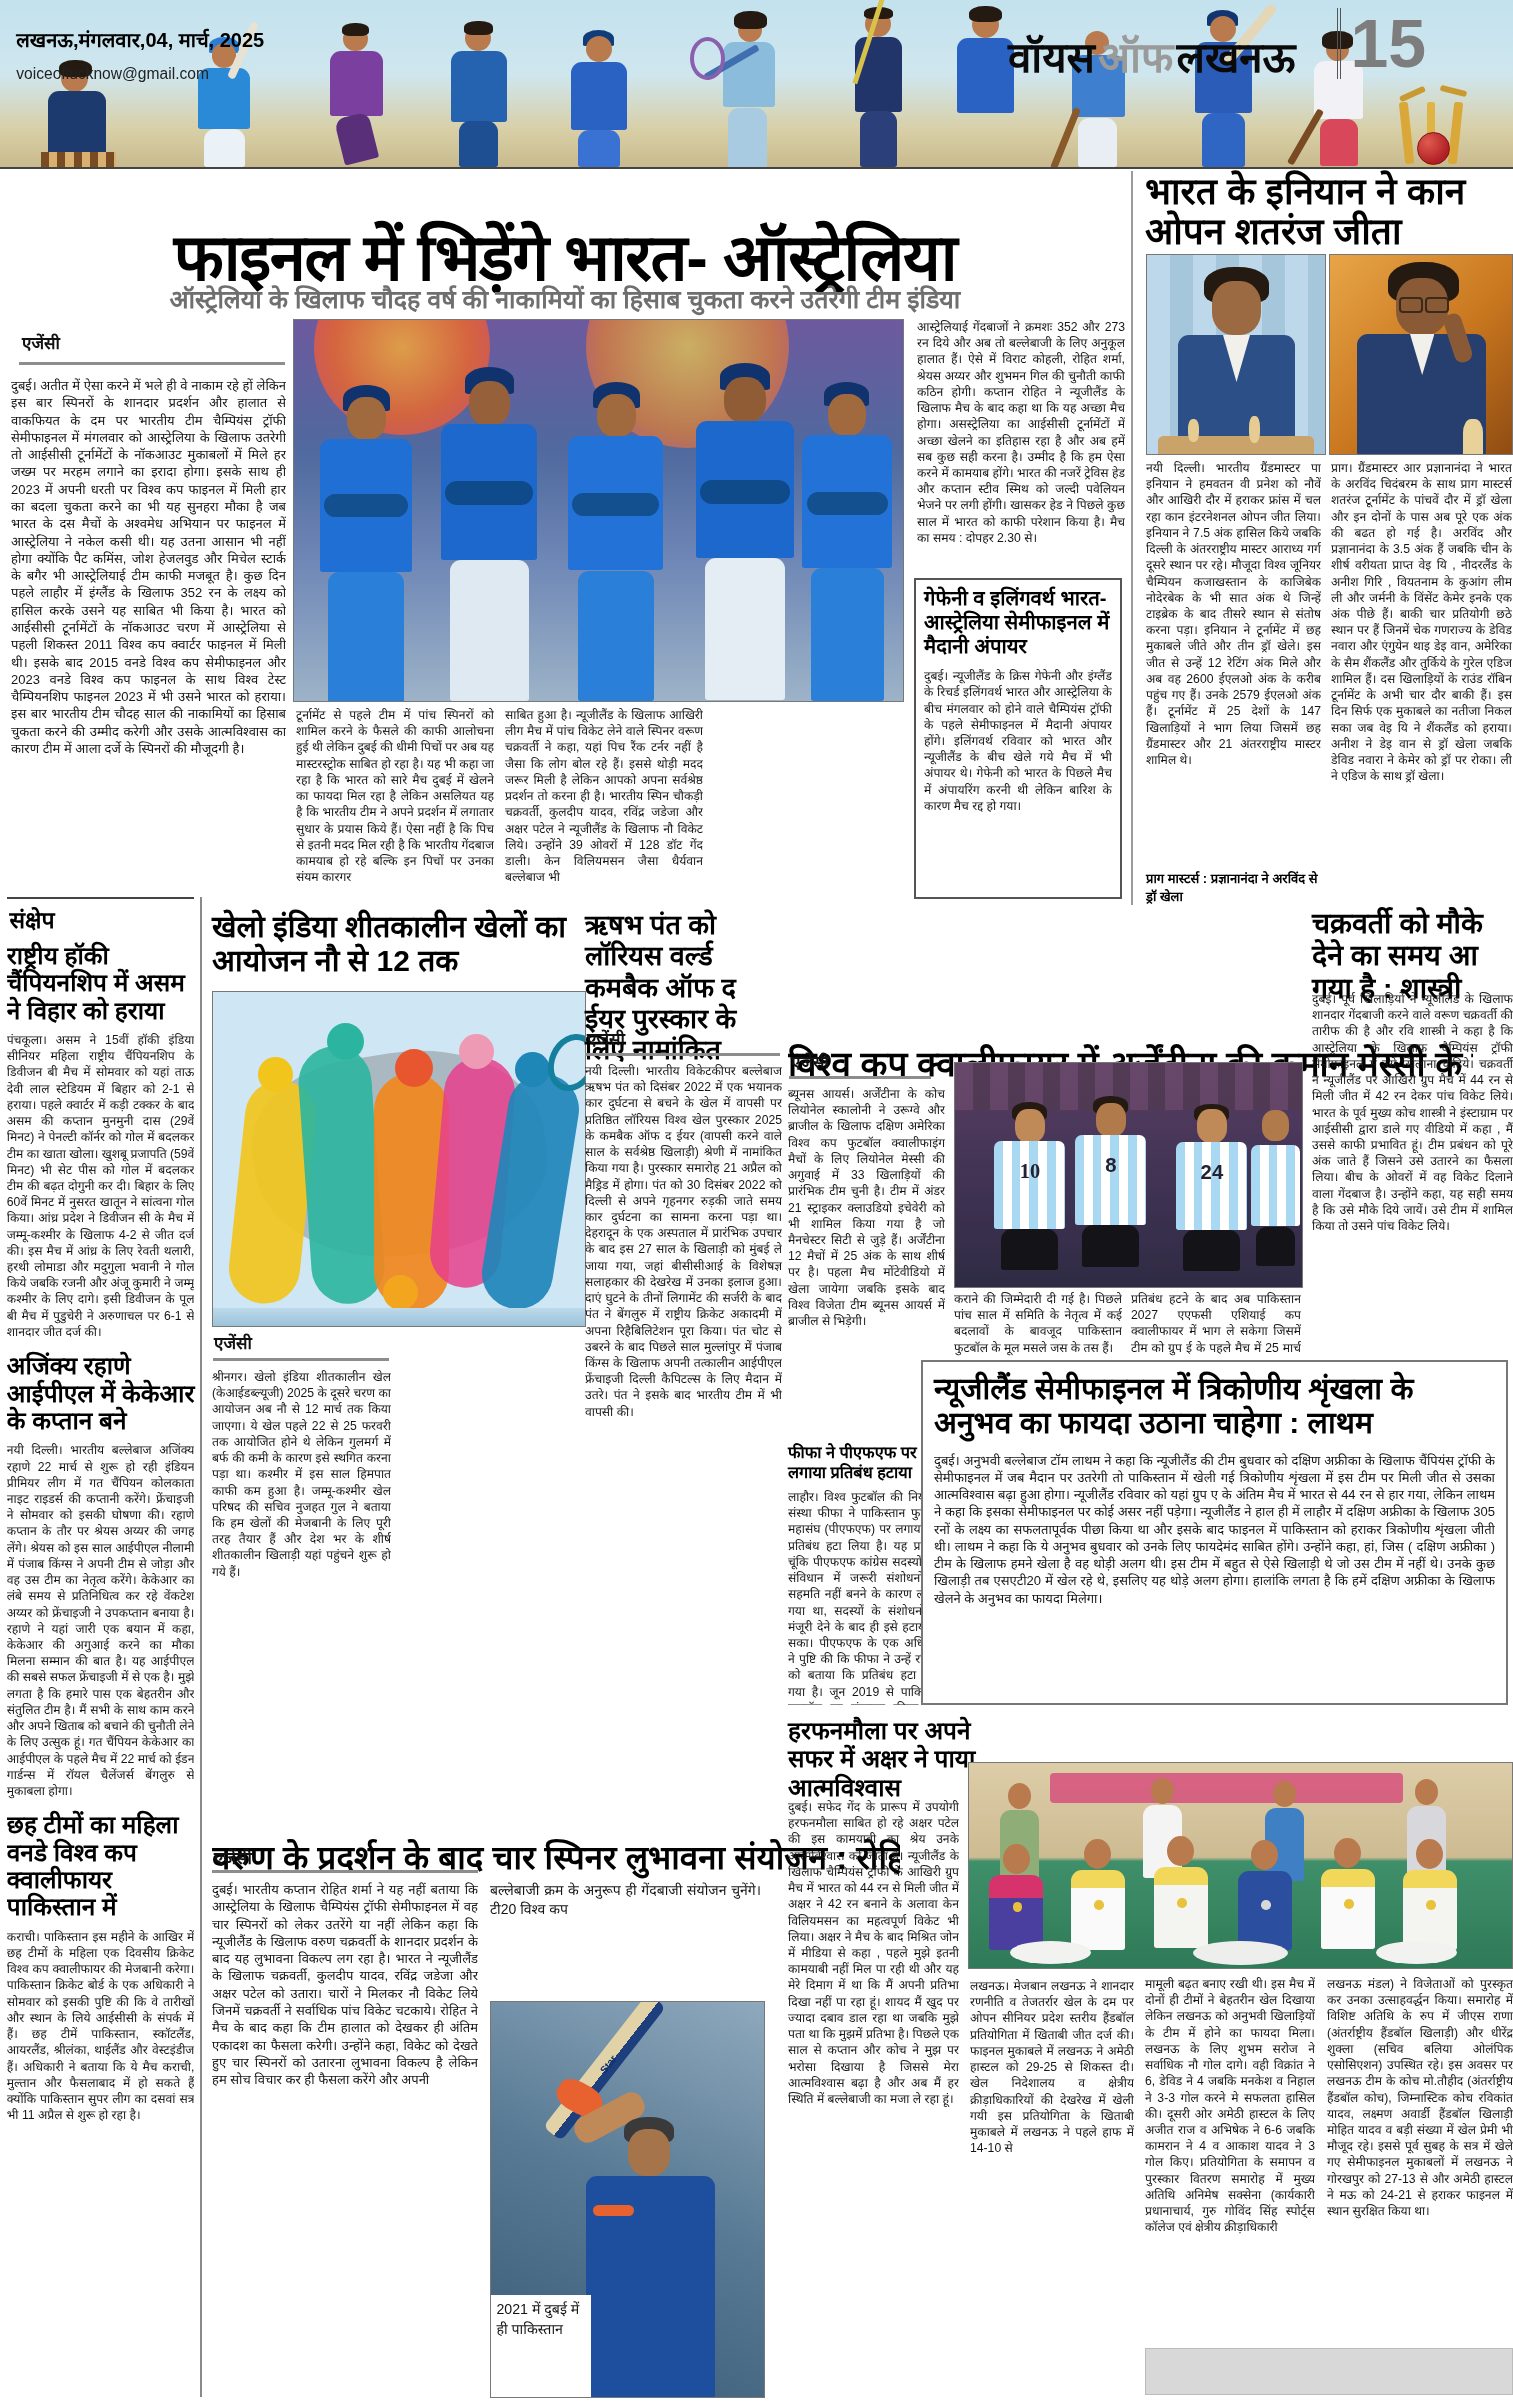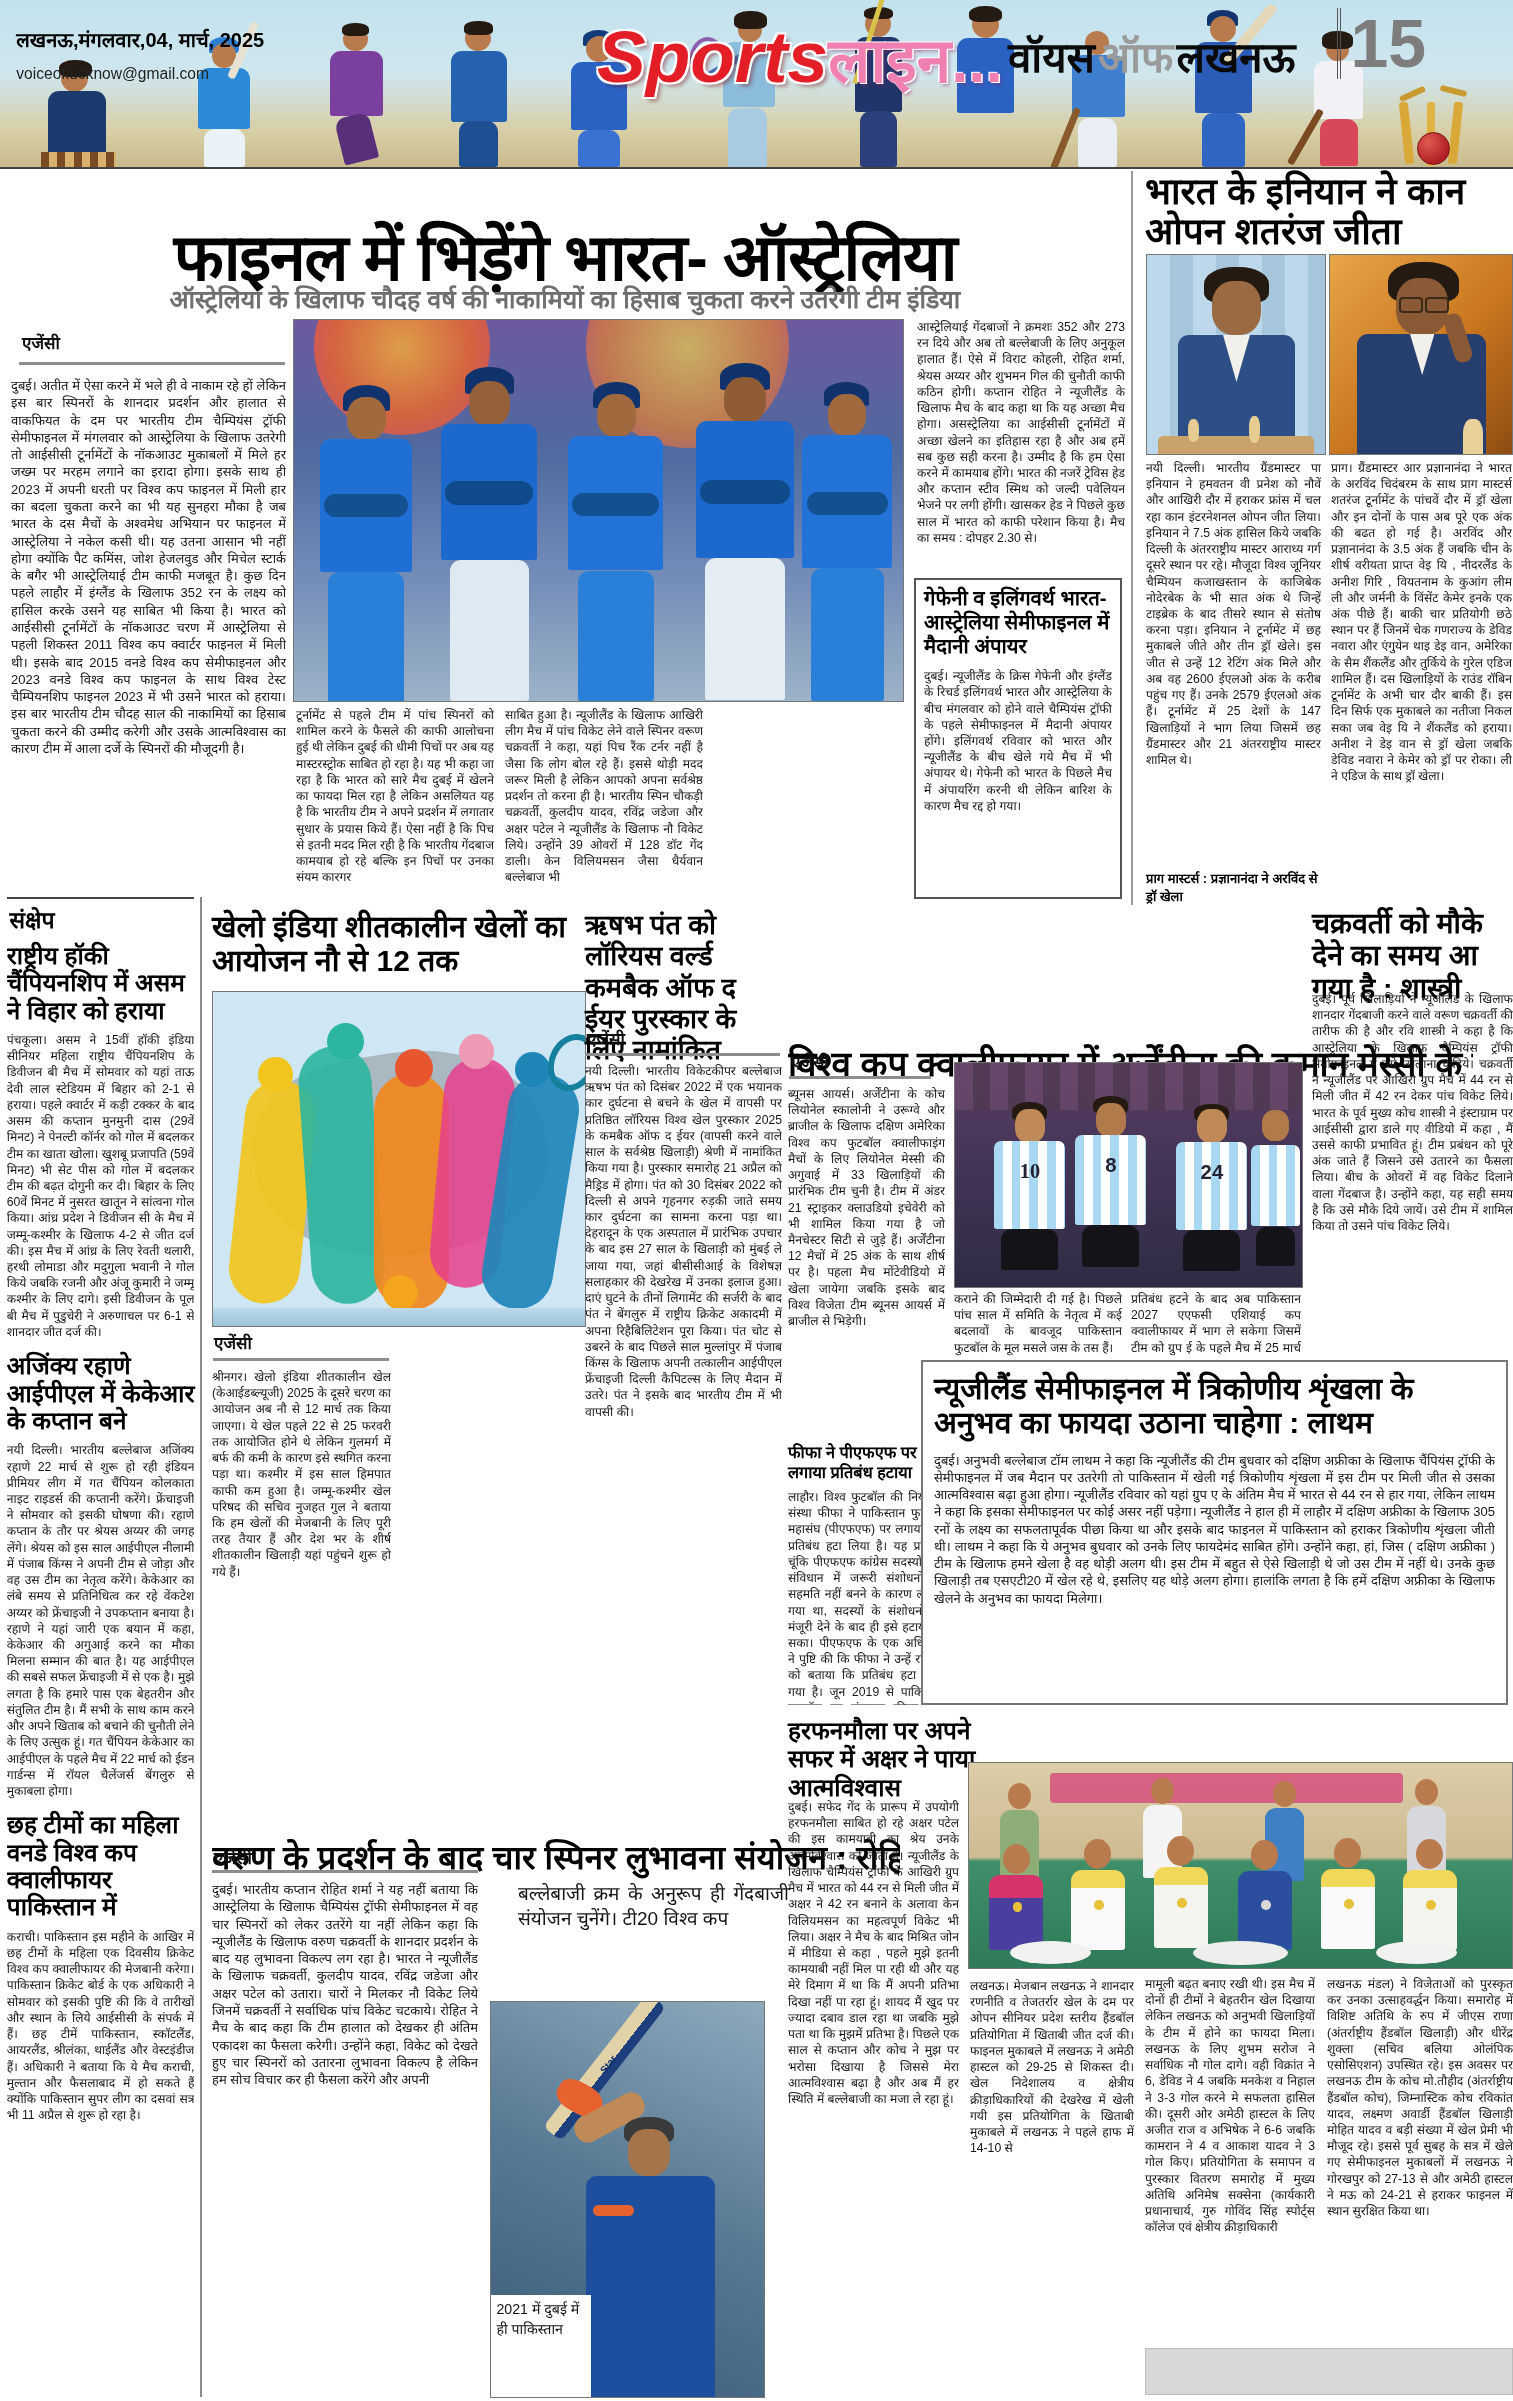--- a/index.html
+++ b/index.html
@@ -104,23 +104,20 @@
         <div class="hair" style="left:20.3px;top:-6.8px;width:31px;height:17.6px;"></div>
         <div class="bd" style="left:12.2px;top:23px;width:49px;height:58px;background:#f2f2f6;"></div>
         <div class="bd" style="left:17.6px;top:81px;width:38px;height:47px;background:#d8485a;"></div>
         <div class="abs" style="left:0;top:68px;width:6.8px;height:62px;background:#7a4a22;transform:rotate(30deg);border-radius:2.7px;"></div>
       </div>
     </div>
 
     <div class="abs" style="left:16.3px;top:26px;font-size:20px;font-weight:800;color:#000;">लखनऊ,मंगलवार,04, मार्च, 2025</div>
     <div class="abs" style="left:16.3px;top:65px;font-size:15.6px;color:#222;">voiceoflucknow@gmail.com</div>
 
-    <div class="abs" style="left:597px;top:15px;white-space:nowrap;">
-      <span style="font-size:73px;font-weight:900;font-style:italic;color:#e31e26;text-shadow:2px 2px 0 #fff,-2px -2px 0 #fff,2px -2px 0 #fff,-2px 2px 0 #fff,4.1px 4.1px 4.1px rgba(120,0,0,.45);">Sports</span><span style="font-size:62px;font-weight:900;color:#f07fb2;text-shadow:1.4px 1.4px 0 #fff,-1.4px -1.4px 0 #fff,2.7px 2.7px 3.4px rgba(150,30,90,.4);">लाइन...</span>
-    </div>
 
     <div class="abs" style="left:1008px;top:27px;white-space:nowrap;">
       <span style="font-size:42px;font-weight:900;color:#0a0a0a;">वॉयस</span>
       <span style="font-size:42px;font-weight:900;color:#9a9a9a;">ऑफ</span>
       <span style="font-size:42px;font-weight:900;color:#0a0a0a;text-align:center;">लखनऊ</span>
     </div>
     <div class="abs" style="left:1337px;top:8.1px;font-size:68px;font-weight:900;color:#7d7d7d;border-left:4.7px double #555;padding-left:9.5px;line-height:1.05;">15</div>
 
     <div class="abs" style="left:1398px;top:102px;width:81px;height:65px;">
       <div class="abs" style="left:4.1px;top:0;width:8.8px;height:62px;background:#d9a838;border-radius:2.7px;transform:rotate(-6deg);"></div>
@@ -310,21 +307,21 @@
 
   <div class="abs" style="left:921px;top:1360px;width:587px;height:345px;border:2px solid #777;background:#fff;padding:9.5px 11px;box-sizing:border-box;overflow:hidden;">
     <div class="hl" style="font-size:30px;line-height:1.15;">न्यूजीलैंड सेमीफाइनल में त्रिकोणीय शृंखला के अनुभव का फायदा उठाना चाहेगा : लाथम</div>
     <div class="body-txt just" style="margin-top:11px;font-size:13px;height:237px;">दुबई। अनुभवी बल्लेबाज टॉम लाथम ने कहा कि न्यूजीलैंड की टीम बुधवार को दक्षिण अफ्रीका के खिलाफ चैंपियंस ट्रॉफी के सेमीफाइनल में जब मैदान पर उतरेगी तो पाकिस्तान में खेली गई त्रिकोणीय शृंखला में इस टीम पर मिली जीत से उसका आत्मविश्वास बढ़ा हुआ होगा। न्यूजीलैंड रविवार को यहां ग्रुप ए के अंतिम मैच में भारत से 44 रन से हार गया, लेकिन लाथम ने कहा कि इसका सेमीफाइनल पर कोई असर नहीं पड़ेगा। न्यूजीलैंड ने हाल ही में लाहौर में दक्षिण अफ्रीका के खिलाफ 305 रनों के लक्ष्य का सफलतापूर्वक पीछा किया था और इसके बाद फाइनल में पाकिस्तान को हराकर त्रिकोणीय शृंखला जीती थी। लाथम ने कहा कि ये अनुभव बुधवार को उनके लिए फायदेमंद साबित होंगे। उन्होंने कहा, हां, जिस ( दक्षिण अफ्रीका ) टीम के खिलाफ हमने खेला है वह थोड़ी अलग थी। इस टीम में बहुत से ऐसे खिलाड़ी थे जो उस टीम में नहीं थे। उनके कुछ खिलाड़ी तब एसएटी20 में खेल रहे थे, इसलिए यह थोड़े अलग होगा। हालांकि लगता है कि हमें दक्षिण अफ्रीका के खिलाफ खेलने के अनुभव का फायदा मिलेगा।</div>
   </div>
 
   <div class="abs hl nowrapclip" style="left:212px;top:1792px;width:688px;font-size:33px;">वरुण के प्रदर्शन के बाद चार स्पिनर लुभावना संयोजन : रोहित</div>
   <div class="abs byline" style="left:214px;top:1846px;">एजेंसी</div>
   <div class="abs rule" style="left:212px;top:1870px;width:266px;"></div>
   <div class="abs body-txt just" style="left:212px;top:1881px;width:266px;height:513px;font-size:13px;">दुबई। भारतीय कप्तान रोहित शर्मा ने यह नहीं बताया कि आस्ट्रेलिया के खिलाफ चैम्पियंस ट्रॉफी सेमीफाइनल में वह चार स्पिनरों को लेकर उतरेंगे या नहीं लेकिन कहा कि न्यूजीलैंड के खिलाफ वरुण चक्रवर्ती के शानदार प्रदर्शन के बाद यह लुभावना विकल्प लग रहा है। भारत ने न्यूजीलैंड के खिलाफ चक्रवर्ती, कुलदीप यादव, रविंद्र जडेजा और अक्षर पटेल को उतारा। चारों ने मिलकर नौ विकेट लिये जिनमें चक्रवर्ती ने सर्वाधिक पांच विकेट चटकाये। रोहित ने मैच के बाद कहा कि टीम हालात को देखकर ही अंतिम एकादश का फैसला करेगी। उन्होंने कहा, विकेट को देखते हुए चार स्पिनरों को उतारना लुभावना विकल्प है लेकिन हम सोच विचार कर ही फैसला करेंगे और अपनी</div>
-  <div class="abs body-txt just" style="left:490px;top:1881px;width:271px;height:114px;font-size:19px;margin-left:28px;">बल्लेबाजी क्रम के अनुरूप ही गेंदबाजी संयोजन चुनेंगे। टी20 विश्व कप</div>
+  <div class="abs body-txt just" style="left:490px;top:1881px;width:271px;height:114px;font-size:14px;">बल्लेबाजी क्रम के अनुरूप ही गेंदबाजी संयोजन चुनेंगे। टी20 विश्व कप</div>
   <div class="photo" style="left:490px;top:2001px;width:273px;height:395px;background:linear-gradient(205deg,#8fa9bd 0%,#587a94 48%,#3a5a76 100%);">
     <div class="scene">
       <div class="abs" style="left:102px;top:-20.3px;width:23px;height:170px;background:linear-gradient(90deg,#e2d2a8 0 60%,#1d3f7e 60%);border-radius:6.8px;transform:rotate(38deg);">
         <span style="position:absolute;left:2.7px;top:75px;font-size:10.2px;color:#10306a;font-weight:700;transform:rotate(-90deg);">Star</span>
       </div>
       <div class="abs" style="left:65px;top:81px;width:47px;height:30px;background:#e8622f;border-radius:40%;transform:rotate(30deg);"></div>
       <div class="abs" style="left:81px;top:102px;width:75px;height:27px;background:#c08a58;border-radius:12.2px;transform:rotate(-28deg);"></div>
       <div class="hair" style="left:133px;top:115px;width:50px;height:27px;background:#3a3a3a;"></div>
       <div class="hd" style="left:137px;top:127px;width:42px;height:47px;border-radius:42%;background:#a5744a;"></div>
       <div class="bd" style="left:95px;top:174px;width:129px;height:224px;background:#1d4f9e;"></div>

